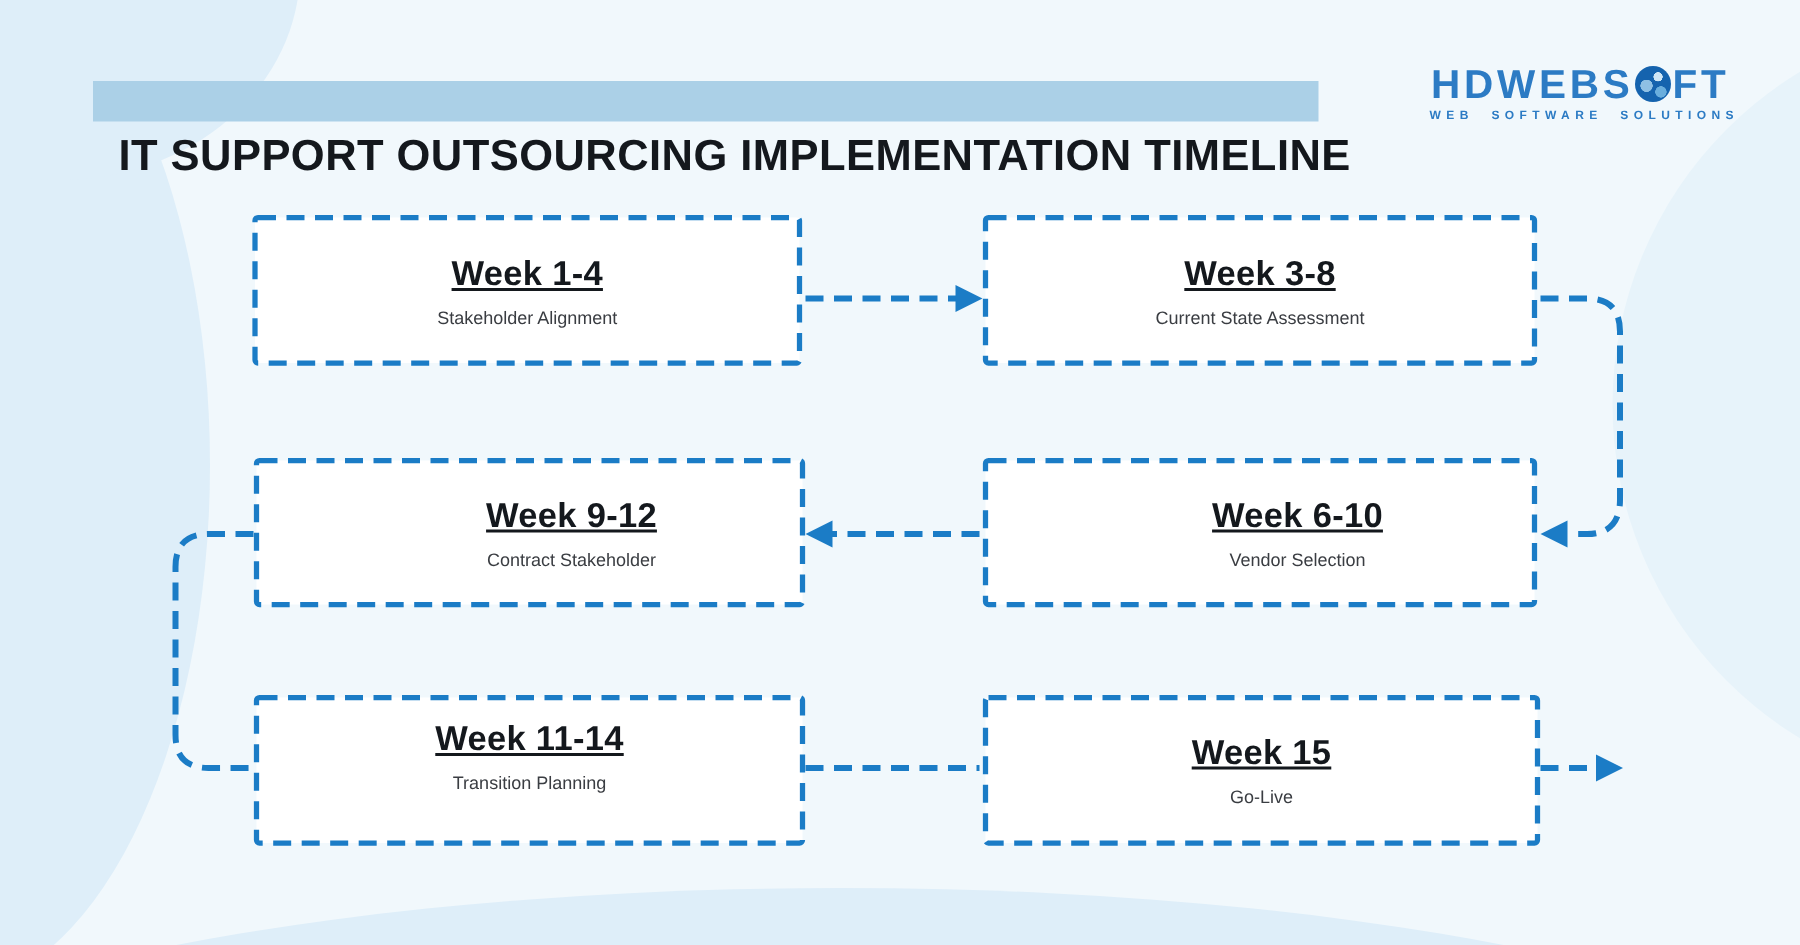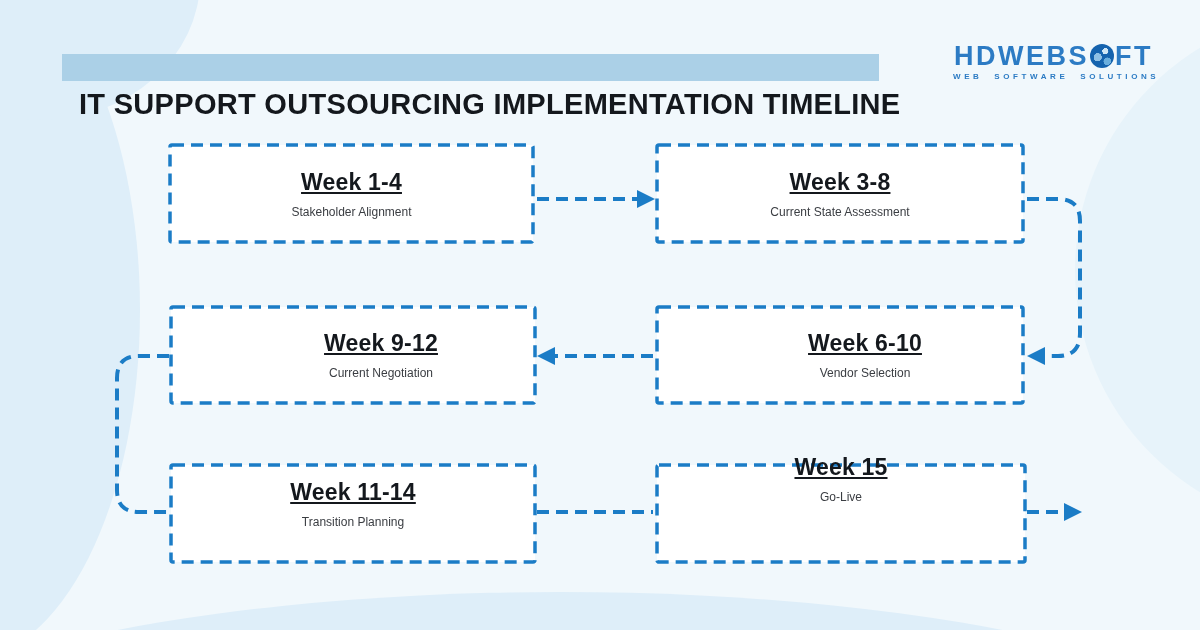--- a/index.html
+++ b/index.html
@@ -152,28 +152,28 @@
   <div class="step" style="left:170px; top:145px; width:363px; height:97px;">
     <div class="step-week">Week 1-4</div>
     <div class="step-label">Stakeholder Alignment</div>
   </div>
   <div class="step" style="left:657px; top:145px; width:366px; height:97px;">
     <div class="step-week">Week 3-8</div>
     <div class="step-label">Current State Assessment</div>
   </div>
   <div class="step" style="left:171px; top:307px; width:420px; height:96px;">
     <div class="step-week">Week 9-12</div>
-    <div class="step-label">Current Negotiation</div>
+    <div class="step-label">Contract Stakeholder</div>
   </div>
   <div class="step" style="left:657px; top:307px; width:366px; height:96px;padding-left:25px;">
     <div class="step-week">Week 6-10</div>
     <div class="step-label">Vendor Selection</div>
   </div>
   <div class="step" style="left:171px; top:465px; width:364px; height:78px;">
     <div class="step-week">Week 11-14</div>
     <div class="step-label">Transition Planning</div>
   </div>
-  <div class="step" style="left:657px; top:442px; width:368px; height:73px;">
+  <div class="step" style="left:657px; top:476px; width:368px; height:73px;">
     <div class="step-week">Week 15</div>
     <div class="step-label">Go-Live</div>
   </div>
 
 </div>
 
 </body></html>

